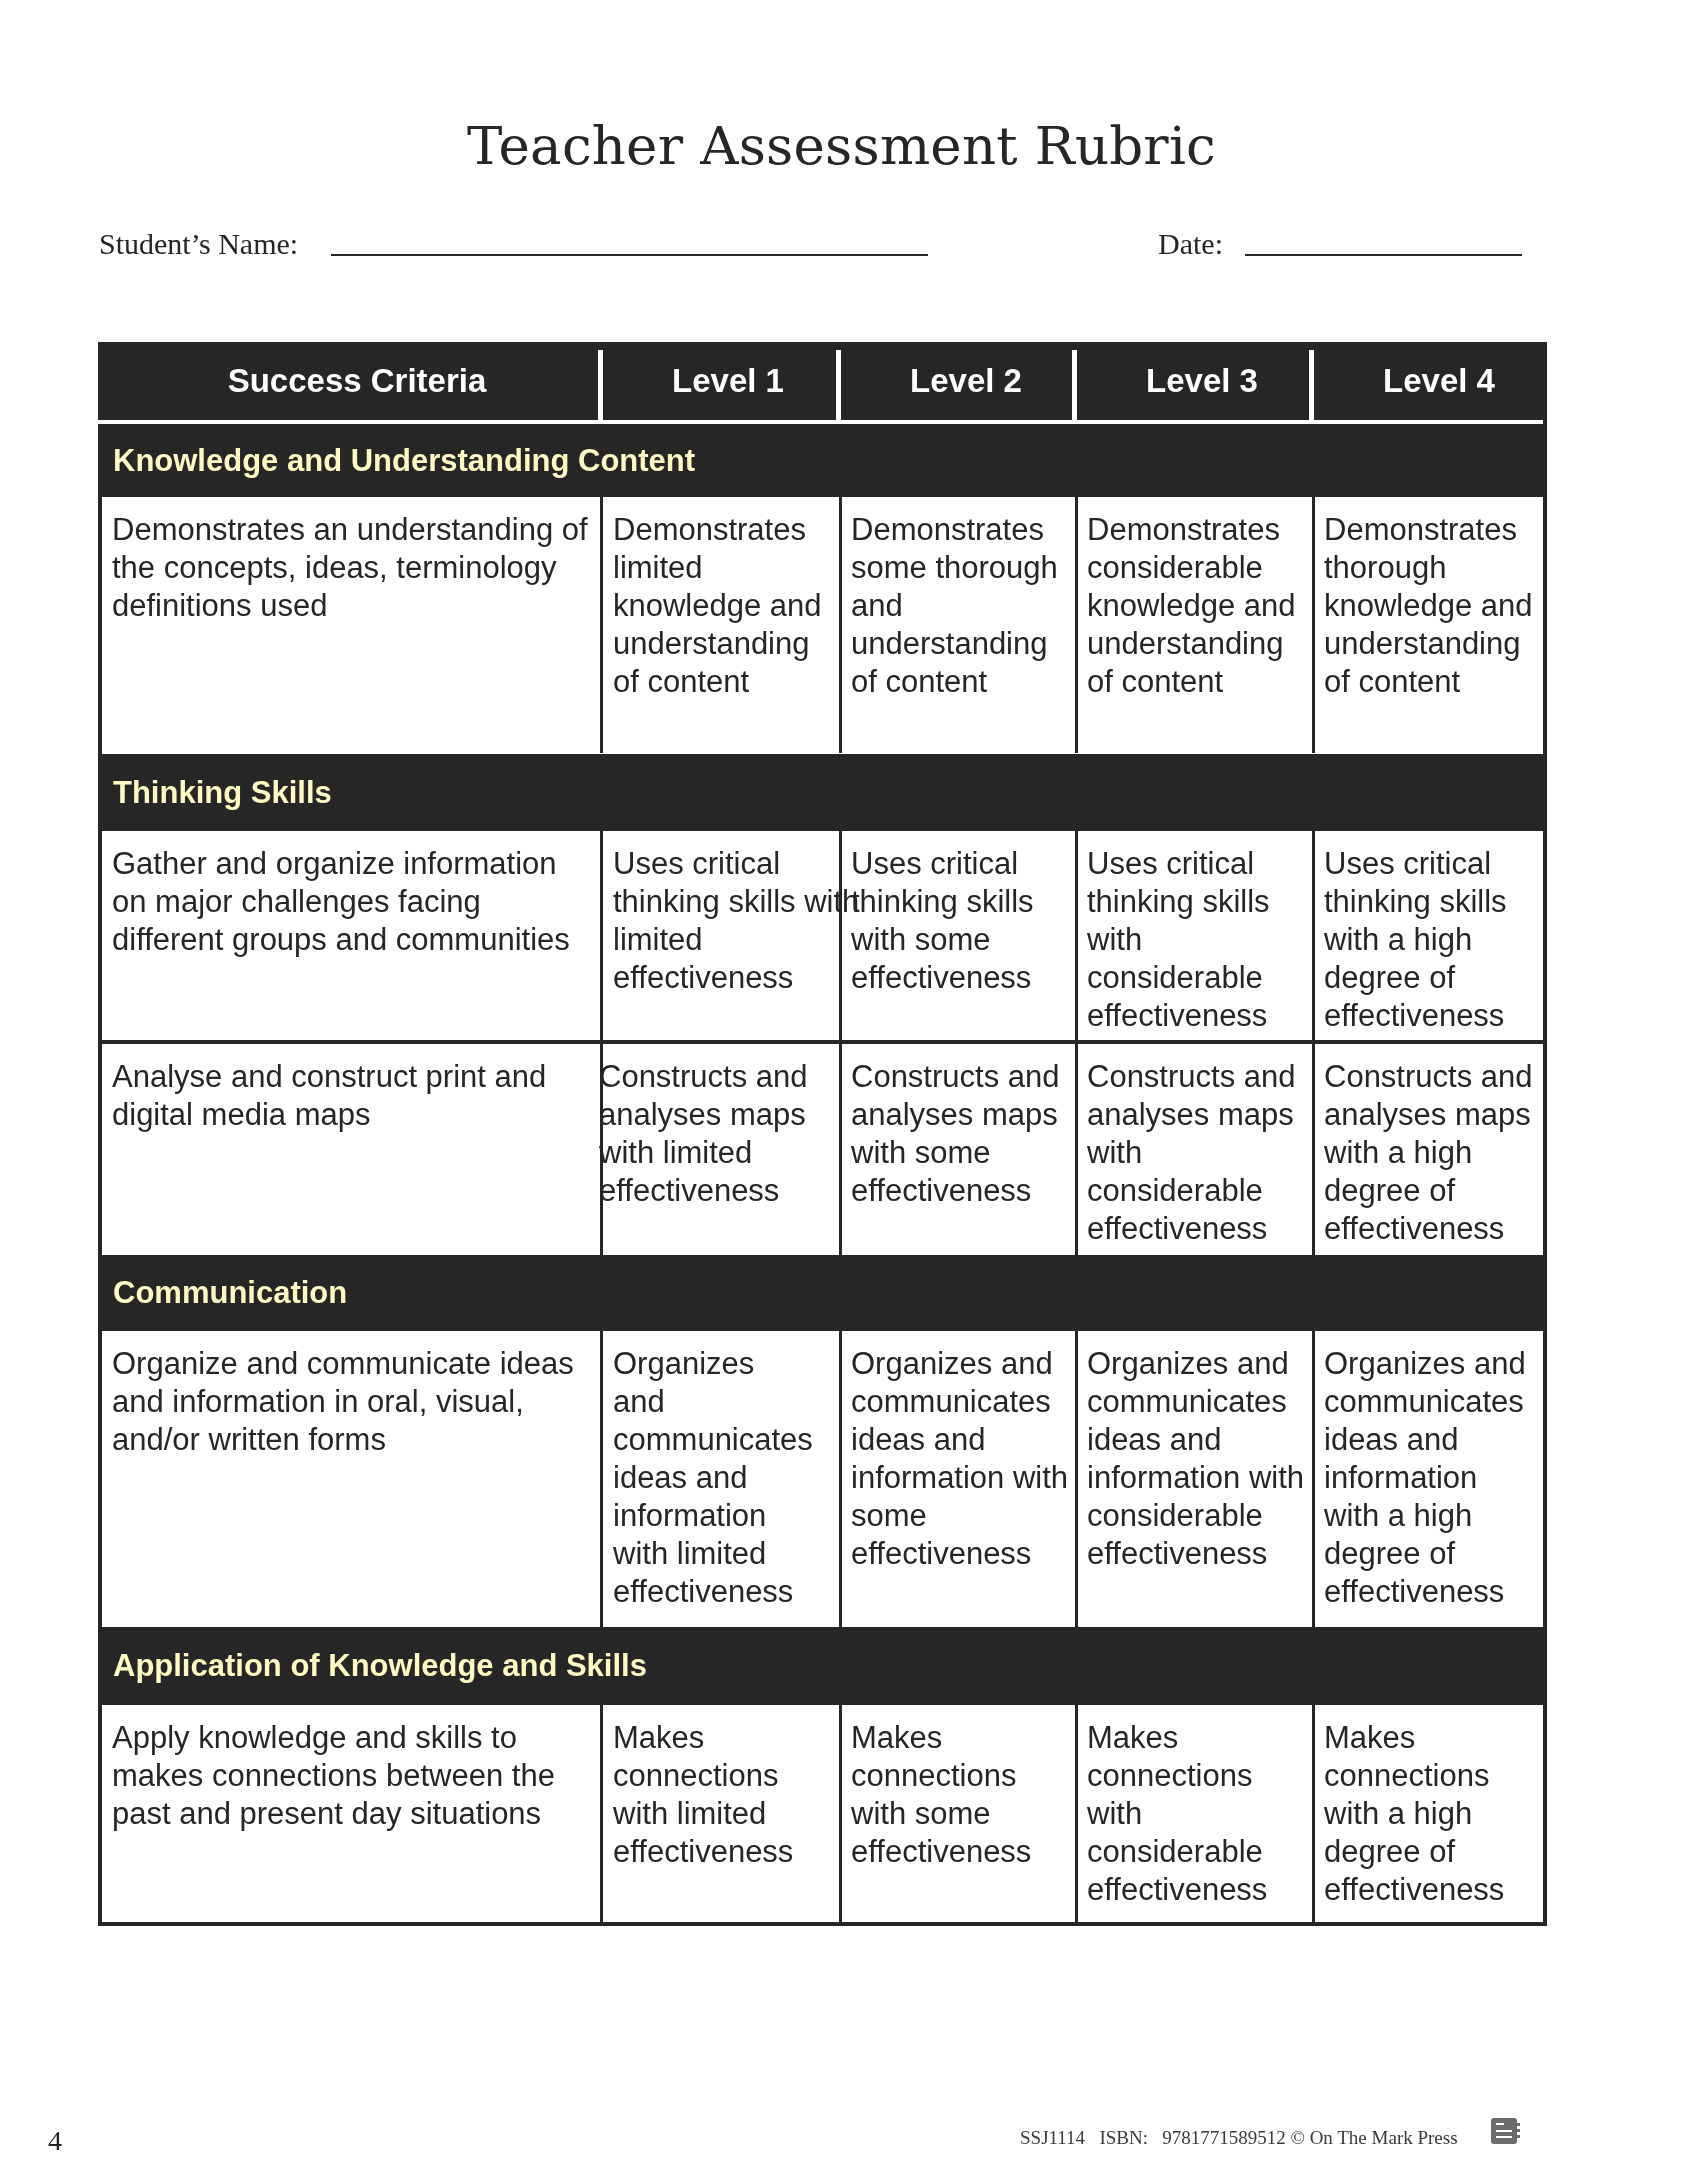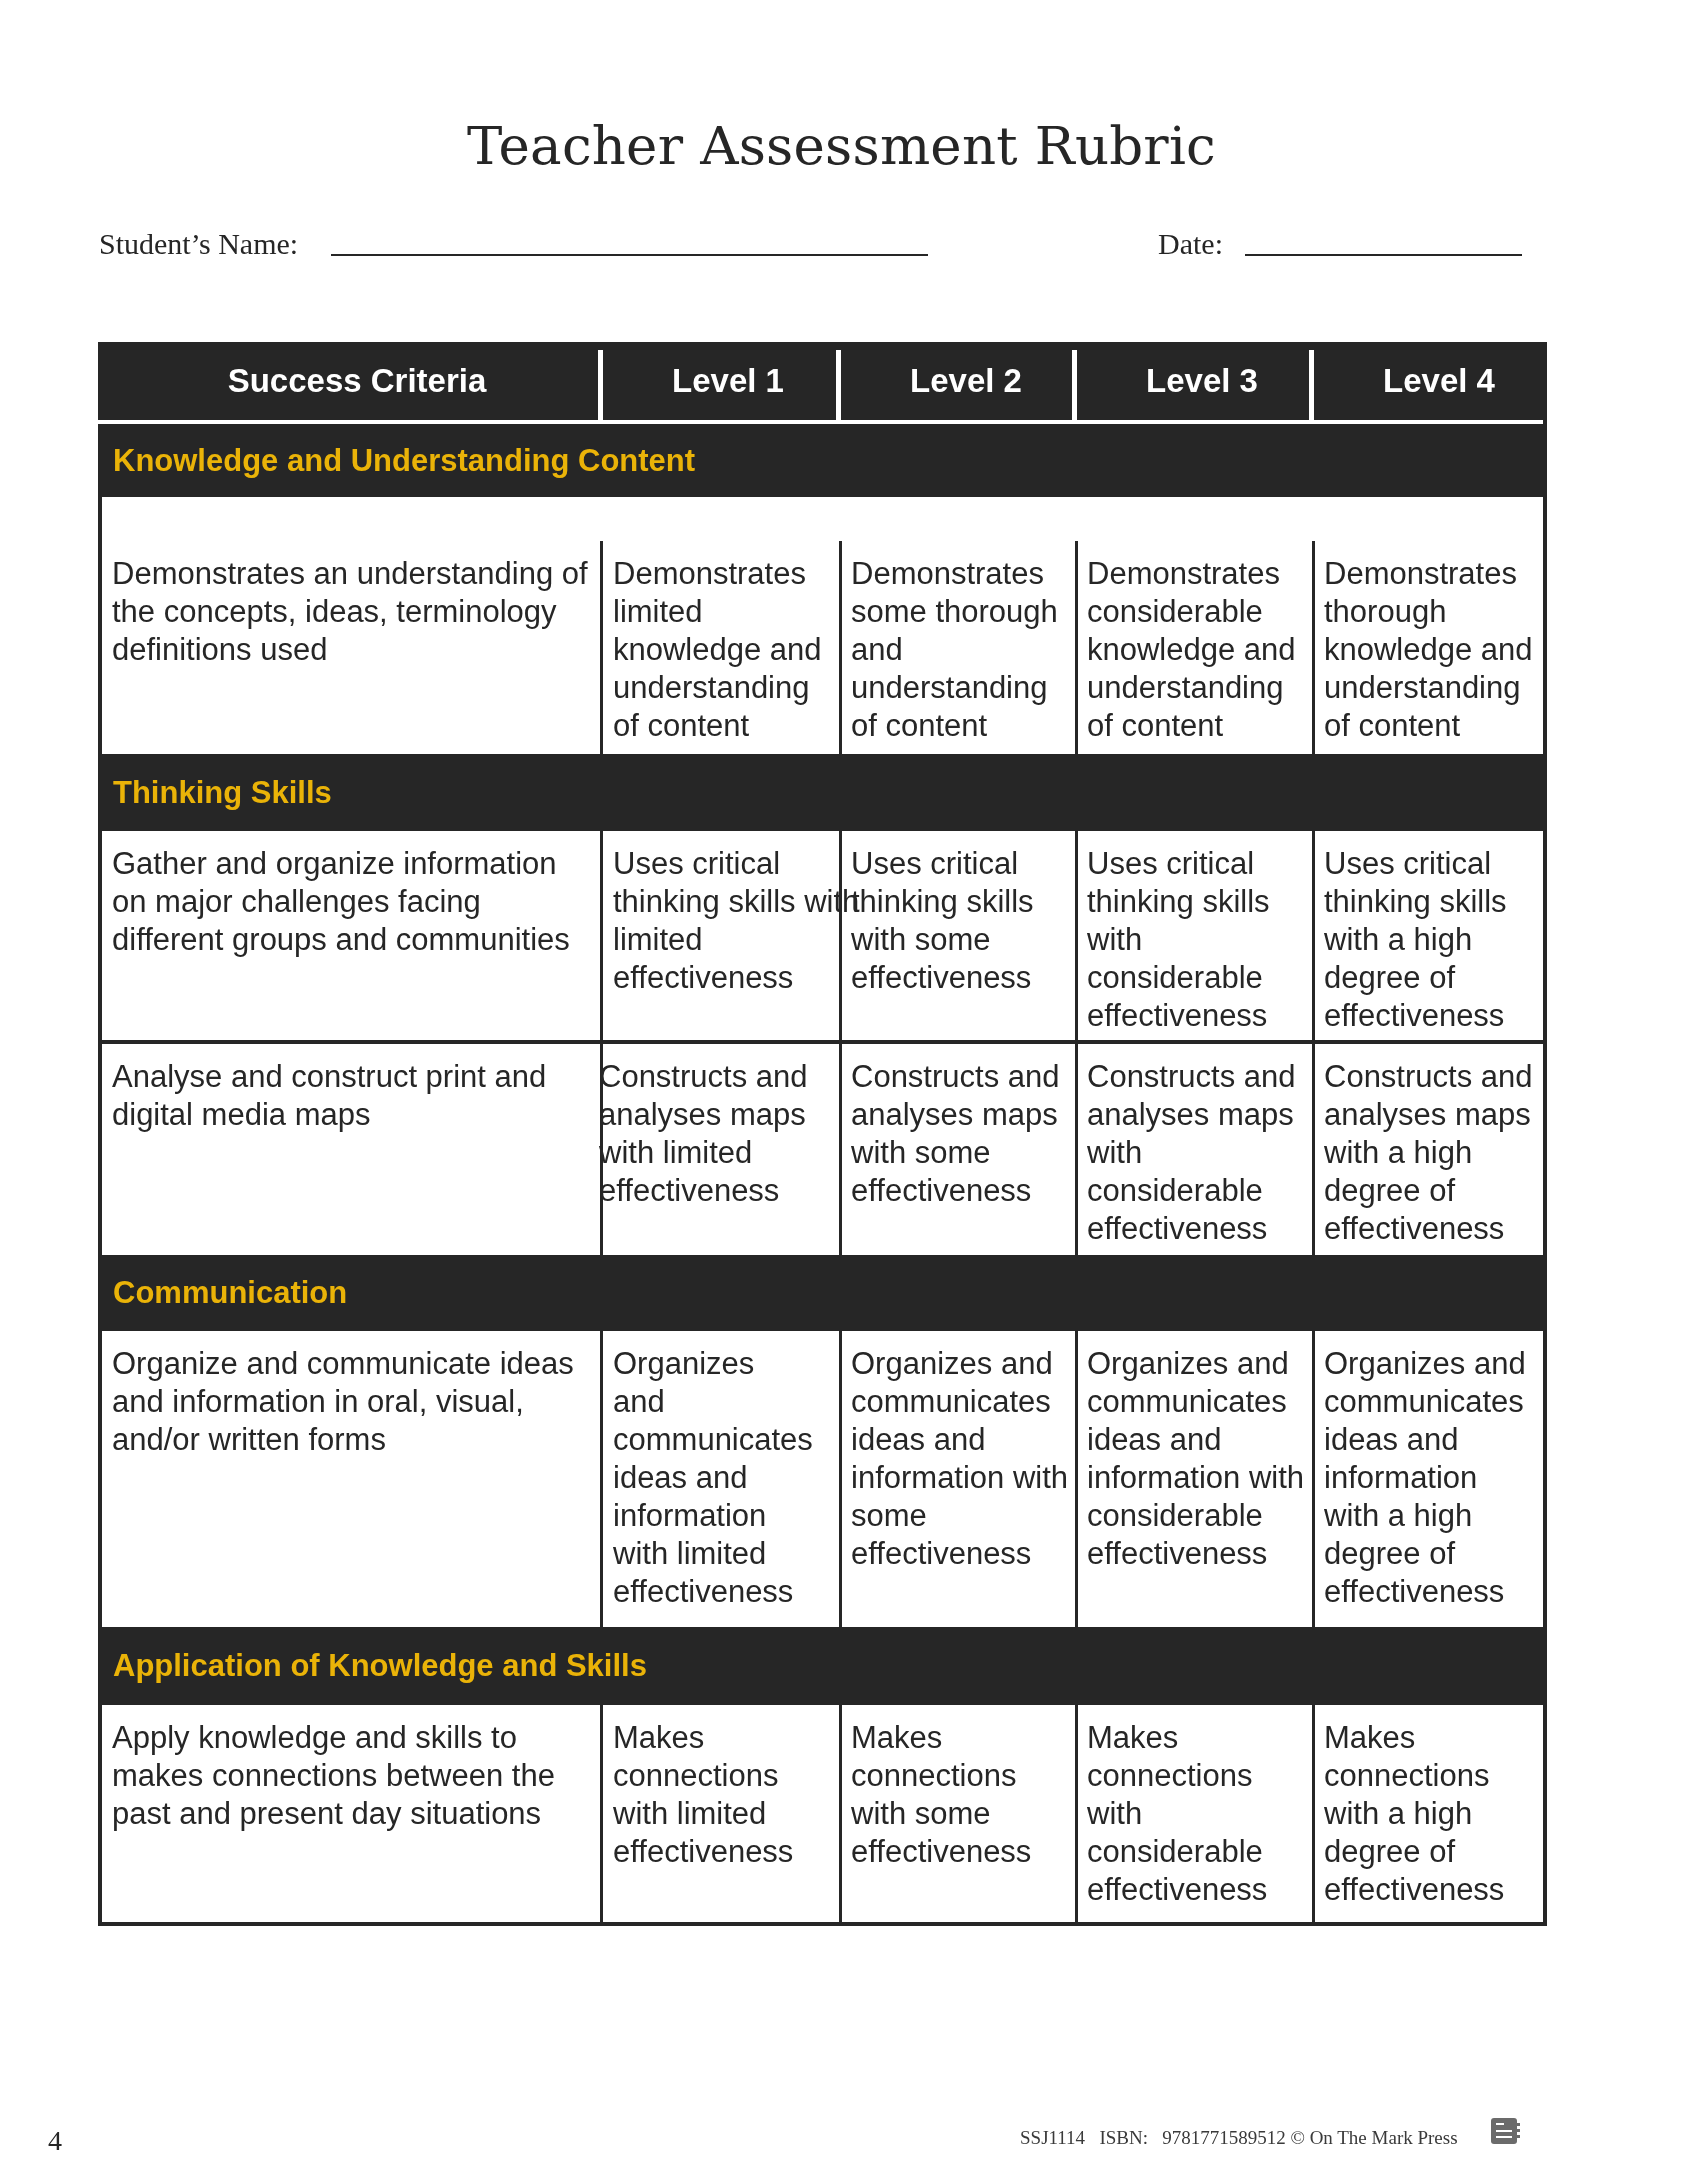--- a/index.html
+++ b/index.html
@@ -37,21 +37,21 @@
     font-weight: bold; font-size: 33px; line-height: 78px; text-align: center; margin-left: 8px;
   }
   .hdr-div {
     position: absolute; top: 8px; width: 5px; height: 70px; background: #fff;
   }
   .hdr-line {
     position: absolute; left: 0; top: 78px; width: 1438px; height: 4px; background: #fff;
   }
   .band {
     position: absolute; left: -4px; width: 1449px; background: #262626;
-    color: #eab308; font-weight: bold; font-size: 31px;
+    color: #fef9c3; font-weight: bold; font-size: 31px;
     box-sizing: border-box; padding-left: 15px;
   }
   .row {
     position: absolute; left: 0; width: 1441px;
   }
   .row-div {
     position: absolute; left: -4px; width: 1449px; height: 4px; background: #262626;
   }
   .cell {
     position: absolute; top: 0; bottom: 0; box-sizing: border-box;
@@ -96,21 +96,21 @@
     <div class="hdr-cell" style="left:743px; width:234px;">Level 2</div>
     <div class="hdr-div" style="left:974px;"></div>
     <div class="hdr-cell" style="left:979px; width:234px;">Level 3</div>
     <div class="hdr-div" style="left:1211px;"></div>
     <div class="hdr-cell" style="left:1216px; width:234px;">Level 4</div>
     <div class="hdr-line" style="left:0;"></div>
   </div>
 
   <div class="band" style="top:82px; height:73px; line-height:73px;">Knowledge and Understanding Content</div>
 
-  <div class="row" style="top:155px; height:256px;margin-top:44px;">
+  <div class="row" style="top:155px; height:256px;">
     <div class="cell" style="left:0; width:501px;">Demonstrates an understanding of the concepts, ideas, terminology definitions used</div>
     <div class="vline" style="left:498px;"></div>
     <div class="cell" style="left:501px; width:238px;">Demonstrates limited knowledge and understanding of content</div>
     <div class="vline" style="left:737px;"></div>
     <div class="cell" style="left:739px; width:237px;">Demonstrates some thorough and understanding of content</div>
     <div class="vline" style="left:973px;"></div>
     <div class="cell" style="left:975px; width:237px;">Demonstrates considerable knowledge and understanding of content</div>
     <div class="vline" style="left:1210px;"></div>
     <div class="cell" style="left:1212px; width:234px;">Demonstrates thorough knowledge and understanding of content</div>
   </div>

